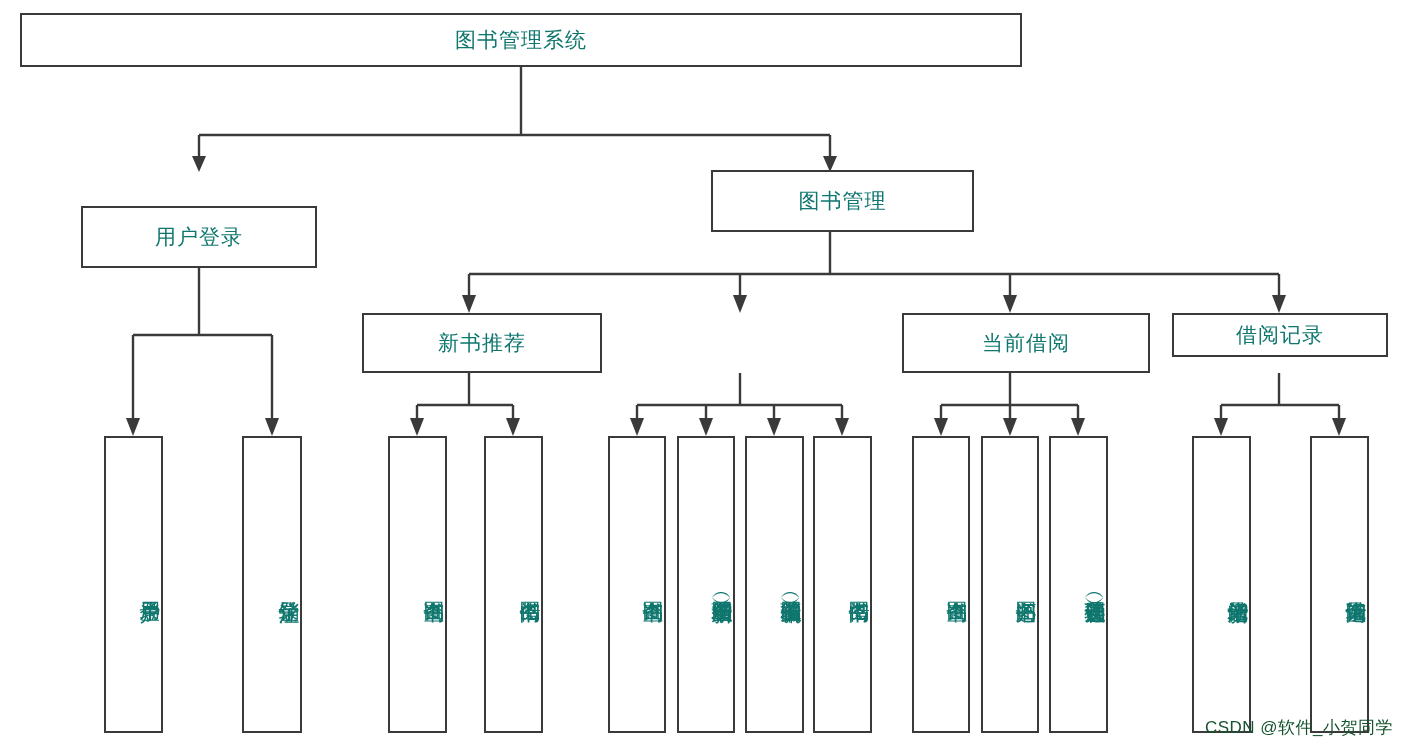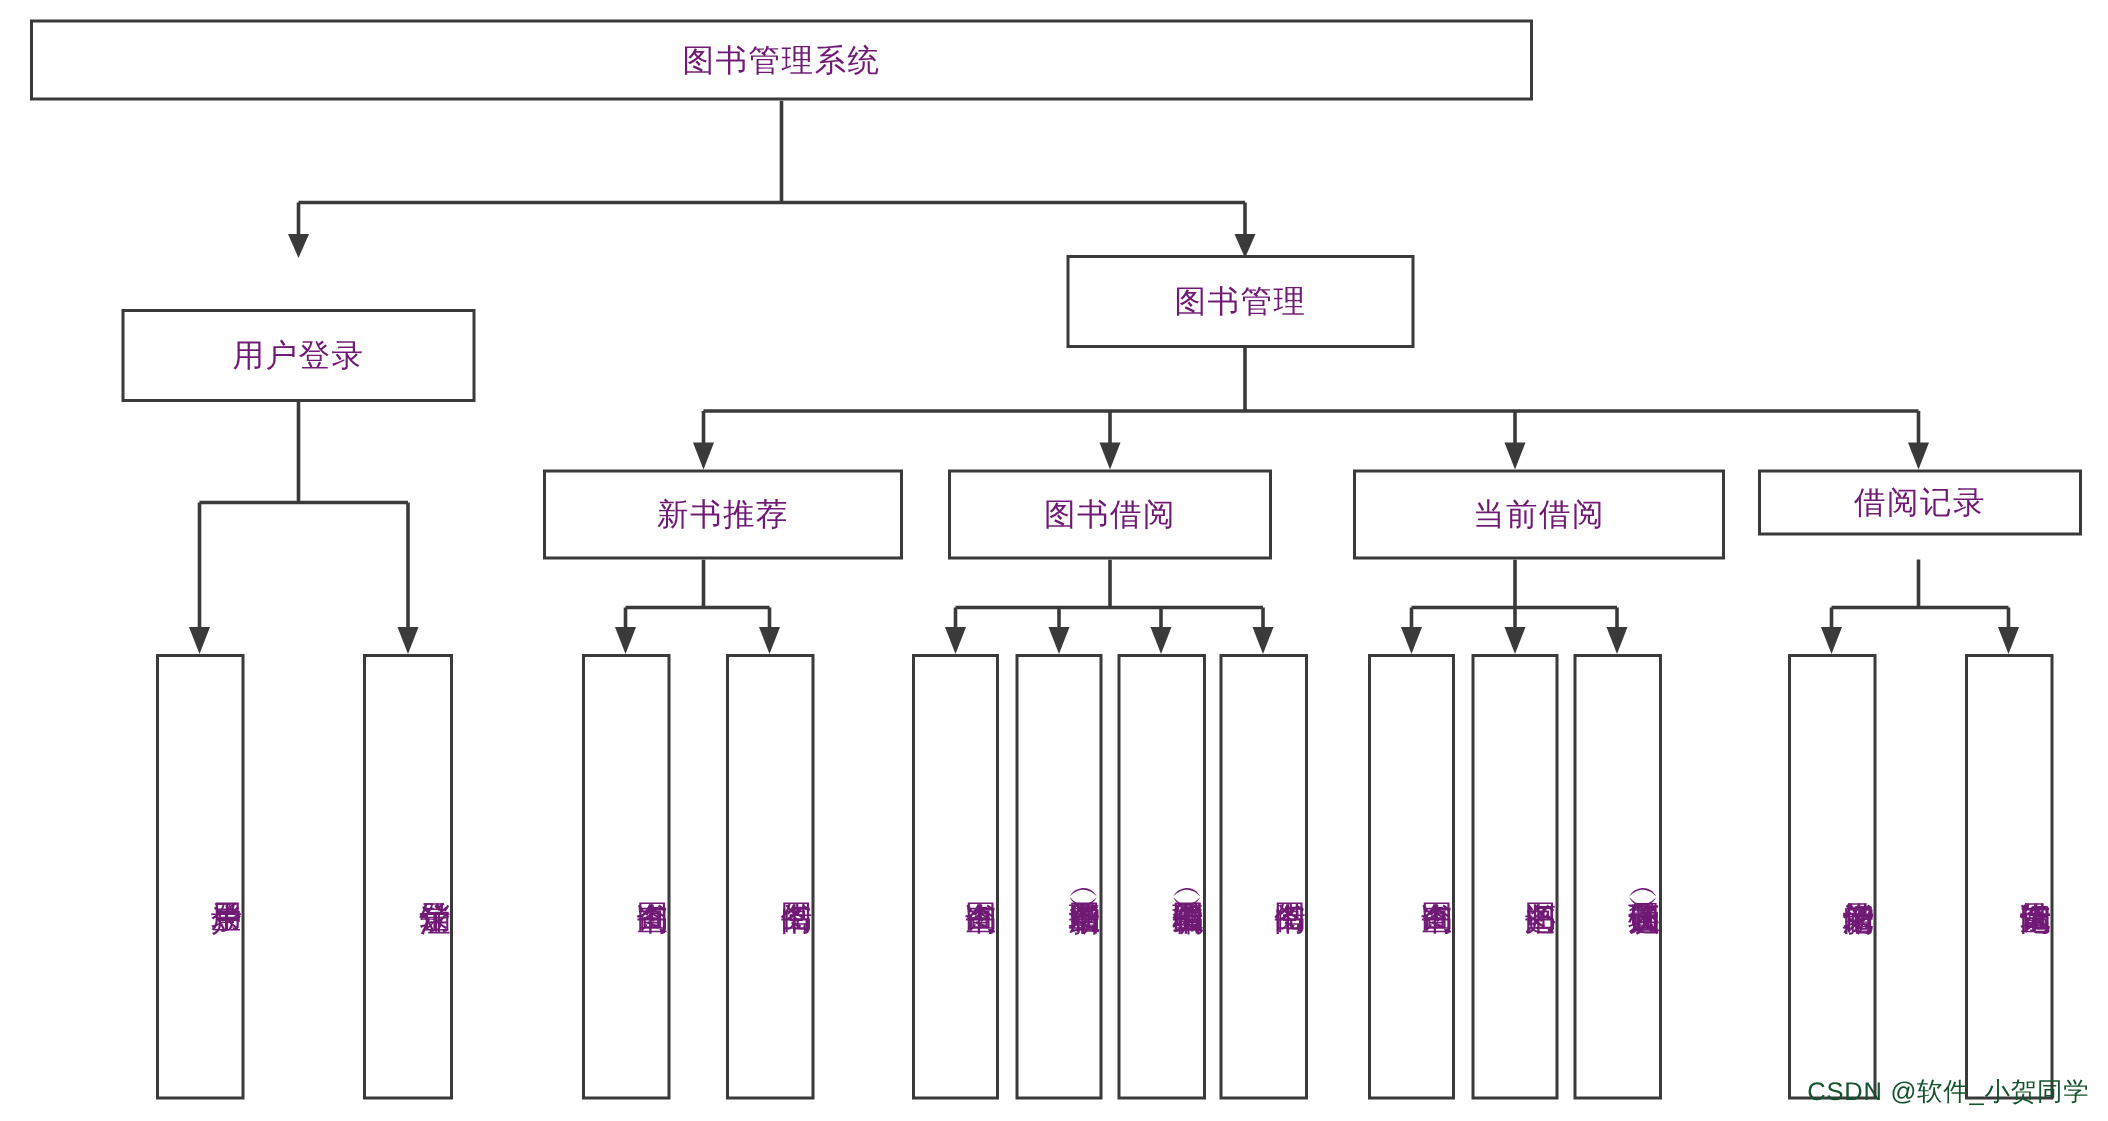--- a/index.html
+++ b/index.html
@@ -18,21 +18,21 @@
     overflow: hidden;
   }
   .node {
     position: absolute;
     box-sizing: border-box;
     border: 2px solid #3a3a3a;
     background: #ffffff;
     display: flex;
     align-items: center;
     justify-content: center;
-    color: #701a75;
+    color: #0f766e;
   }
   .node.horizontal {
     font-size: 21px;
     letter-spacing: 1px;
   }
   .node.vertical {
     writing-mode: vertical-rl;
     text-orientation: upright;
     font-size: 21px;
     line-height: 1.08;
@@ -145,30 +145,27 @@
     <polygon points="1332,418 1346,418 1339,436"></polygon>
   </svg>
 
   <div class="node horizontal" style="left:20px; top:13px; width:1002px; height:54px;">
     <span class="label">图书管理系统</span>
   </div>
 
   <div class="node horizontal" style="left:81px; top:170px; width:236px; height:62px;margin-top:36px;">
     <span class="label">用户登录</span>
   </div>
-  <div class="node horizontal" style="left:711px; top:170px; width:232px; height:62px;text-align:center;">
+  <div class="node horizontal" style="left:711px; top:170px; width:263px; height:62px;text-align:center;">
     <span class="label">图书管理</span>
   </div>
 
   <div class="node horizontal" style="left:362px; top:313px; width:240px; height:60px;">
     <span class="label">新书推荐</span>
   </div>
-  <div class="node horizontal" style="left:632px; top:313px; width:216px; height:60px;">
-    <span class="label">图书借阅</span>
-  </div>
   <div class="node horizontal" style="left:902px; top:313px; width:248px; height:60px;">
     <span class="label">当前借阅</span>
   </div>
   <div class="node horizontal" style="left:1172px; top:313px; width:216px; height:44px;">
     <span class="label">借阅记录</span>
   </div>
 
   <div class="node vertical" style="left:104px; top:436px; width:59px; height:297px;">
     <span class="label">用户登录</span>
   </div>

